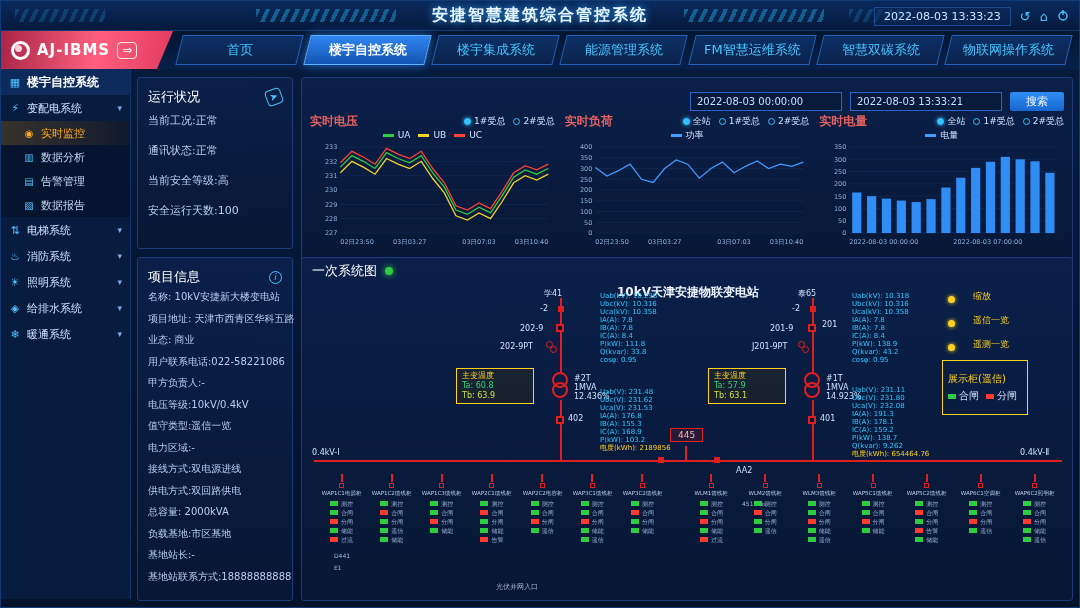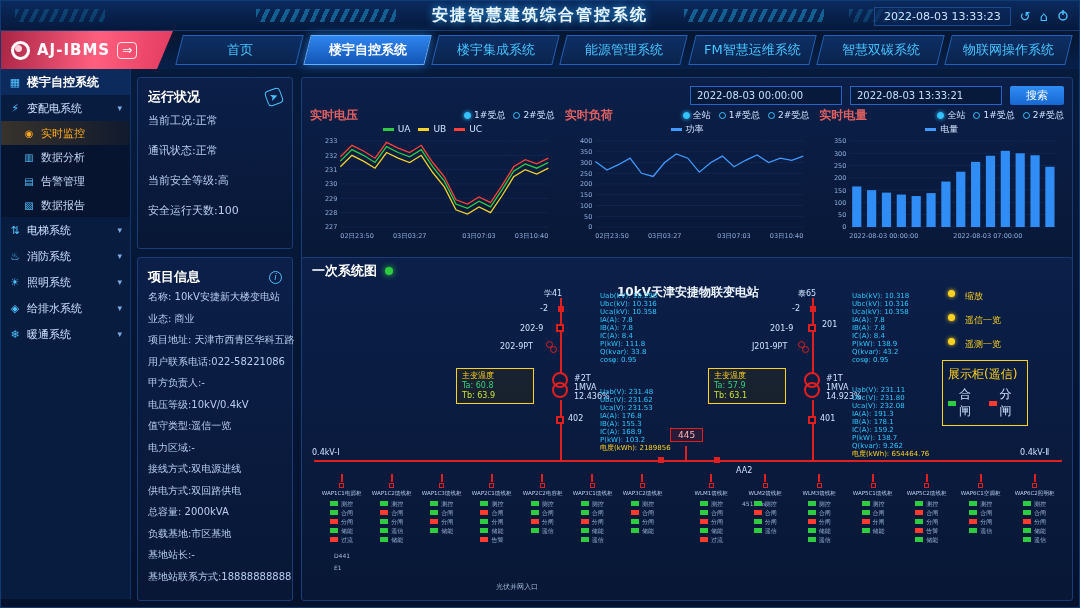--- a/index.html
+++ b/index.html
@@ -51,25 +51,25 @@
 .sb-children{background:#06142f}
 .sb-sub{display:flex;align-items:center;gap:6px;height:24px;padding:0 8px 0 22px;color:#c2d6f5;cursor:pointer}
 .sb-ico2{font-size:10px;color:#4fc3ff;width:12px;text-align:center;flex:none}
 .sb-sub.active{color:#ffaa1e;background:linear-gradient(90deg,rgba(255,170,30,.20),rgba(255,170,30,.04))}
 .sb-sub.active .sb-ico2{color:#ffaa1e}
 
 
 .panel{position:absolute;background:linear-gradient(180deg,#0b1f49,#081735);
   border:1px solid #1a3d7a;border-radius:3px}
 #status-panel{left:136px;top:76px;width:156px;height:172px;padding:10px}
-#charts-panel{left:300px;top:76px;width:772px;height:200px;padding:5px 8px}
+#charts-panel{left:300px;top:76px;width:772px;height:200px;padding:11px 8px}
 #project-panel{left:136px;top:256px;width:156px;height:344px;padding:10px}
 #diagram-panel{left:300px;top:256px;width:772px;height:344px}
 .p-title-row{display:flex;align-items:center}
-.p-title{font-size:13px;font-weight:bold;color:#fff}
+.p-title{font-size:13px;font-weight:normal;color:#fff}
 .send-ico{margin-left:auto;width:16px;height:16px;border:1px solid #49c3ff;border-radius:4px;
   color:#49c3ff;font-size:10px;line-height:14px;text-align:center;transform:rotate(-20deg)}
 .info-ico{margin-left:auto;width:13px;height:13px;border:1px solid #49c3ff;border-radius:50%;
   color:#49c3ff;font-size:9px;line-height:11px;text-align:center;font-style:italic}
 #status-panel .p-row{font-size:11px;color:#b8cdf0;line-height:30px}
 #project-panel .p-row{font-size:10px;color:#b8cdf0;line-height:21.5px;white-space:nowrap}
 
 
 .filter-row{display:flex;justify-content:flex-end;gap:8px;height:24px;align-items:center}
 input.dt{width:152px;height:19px;background:#081a3c;border:1px solid #2864c8;color:#bfe0ff;
@@ -105,23 +105,23 @@
 .ptc{position:absolute;width:7px;height:7px;border:1px solid #e01f1f;border-radius:50%}
 .tcircle{position:absolute;width:16px;height:16px;border:2px solid #e01f1f;border-radius:50%}
 .meas{position:absolute;font-size:7px;line-height:8px;color:#2fc8ff;white-space:nowrap}
 .meas.lv div:last-child{color:#ffd21f}
 .tempbox{position:absolute;width:78px;border:1px solid #ffd21f;background:rgba(60,50,5,.28);
   padding:2px 5px;font-size:8px;line-height:10px}
 .tempbox .tt{color:#ffd21f}.tempbox .ta{color:#35d07f}.tempbox .tb{color:#c9e03a}
 .tie{position:absolute;border:1px solid #e01f1f;color:#ffb3b3;font-size:9px;padding:1px 7px;
   background:rgba(224,31,31,.14)}
 .ctrls{position:absolute;left:640px;top:6px;display:flex;flex-direction:column;gap:11px}
-.ctrl{display:flex;align-items:flex-start;gap:10px;font-size:9px;color:#ffd21f;cursor:pointer}
+.ctrl{display:flex;align-items:flex-end;gap:18px;font-size:9px;color:#ffd21f;cursor:pointer}
 .ydot{width:7px;height:7px;border-radius:50%;background:#ffd21f;box-shadow:0 0 4px #ffd21f;flex:none}
-.lbox{position:absolute;left:634px;top:76px;border:1px solid #ffd21f;padding:5px 5px;font-size:12px;
+.lbox{position:absolute;left:634px;top:76px;border:1px solid #ffd21f;padding:11px 5px;font-size:10px;
   color:#ffd21f;width:86px}
 .lbox .chips{display:flex;gap:7px;margin-top:3px}
 .lchip{display:flex;align-items:center;gap:3px;color:#cfe3ff}
 .fchip{width:8px;height:5px;display:inline-block;flex:none}
 .fchip[data-c="g"]{background:#2ecc40}.fchip[data-c="r"]{background:#ff3b30}
 .fgroup{position:absolute;top:190px;display:flex;gap:3px}
 .fgroup.left{left:10px;width:348px}.fgroup.right{left:378px;width:374px}
 .feeder{flex:1;min-width:0;display:flex;flex-direction:column;align-items:center;cursor:pointer}
 .fstub{width:2px;height:8px;background:#e01f1f}
 .fbrk{width:5px;height:5px;border:1px solid #e01f1f;margin:1px 0}
@@ -489,22 +489,22 @@
   </section>
 
   <section class="panel" id="project-panel">
     <div class="p-title-row">
       <span class="p-title">项目信息</span>
       <span class="info-ico">i</span>
     </div>
     <div>
 
     <div class="p-row">名称: 10kV安捷新大楼变电站</div>
+        <div class="p-row">项目地址: 天津市西青区华科五路</div>
         <div class="p-row">业态: 商业</div>
-        <div class="p-row">项目地址: 天津市西青区华科五路</div>
         <div class="p-row">用户联系电话:022-58221086</div>
         <div class="p-row">甲方负责人:-</div>
         <div class="p-row">电压等级:10kV/0.4kV</div>
         <div class="p-row">值守类型:遥信一览</div>
         <div class="p-row">电力区域:-</div>
         <div class="p-row">接线方式:双电源进线</div>
         <div class="p-row">供电方式:双回路供电</div>
         <div class="p-row">总容量: 2000kVA</div>
         <div class="p-row">负载基地:市区基地</div>
         <div class="p-row">基地站长:-</div>

